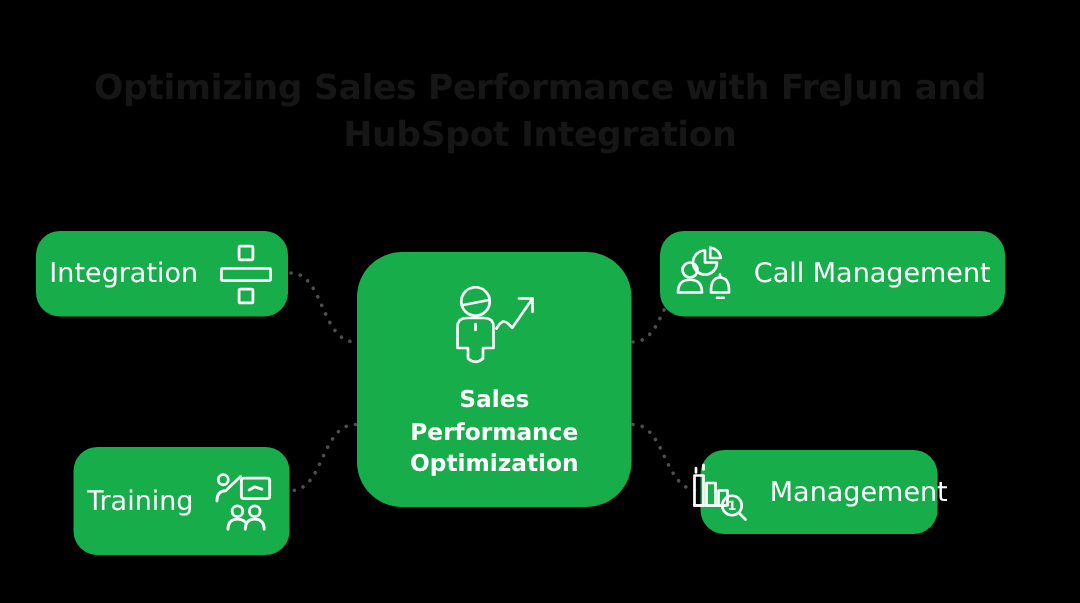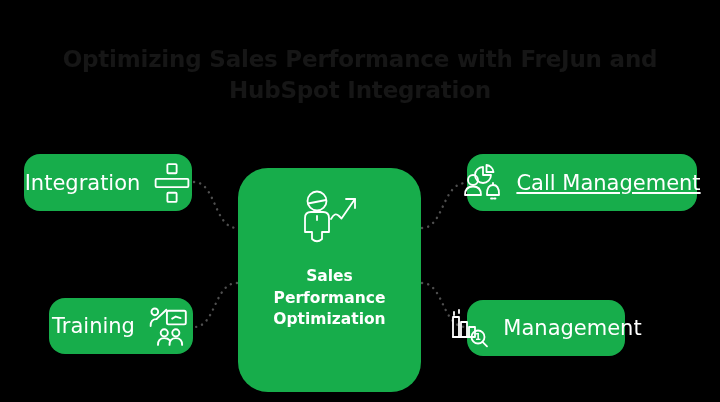--- a/index.html
+++ b/index.html
@@ -38,39 +38,39 @@
     position: absolute;
     background: #17ad4b;
     border-radius: 16px;
     display: flex;
     align-items: center;
     justify-content: center;
     gap: 13px;
     color: #ffffff;
   }
   .node .label {
-    font-size: 21px;
+    font-size: 18px;
     font-weight: 500;
     white-space: nowrap;
   }
   .node svg { flex: 0 0 auto; display: block; }
   .icon-stroke { fill: none; stroke: #ffffff; stroke-width: 1.8; stroke-linecap: round; stroke-linejoin: round; }
 
   .node-integration { left: 24px;  top: 154px; width: 168px; height: 57px; }
-  .node-training    { left: 49px;  top: 298px; width: 144px; height: 56px; }
-  .node-call        { left: 467px; top: 154px; width: 230px; height: 57px; text-decoration: underline; }
+  .node-training    { left: 49px;  top: 298px; width: 144px; height: 72px; }
+  .node-call        { left: 440px; top: 154px; width: 230px; height: 57px; }
   .node-analytics   { left: 467px; top: 300px; width: 158px; height: 56px; }
 
   .node-center {
-    left: 238px; top: 168px; width: 183px; height: 224px;
+    left: 238px; top: 168px; width: 183px; height: 170px;
     border-radius: 30px;
     flex-direction: column;
     justify-content: flex-start;
     padding-top: 20px;
-    gap: 20px;
+    gap: 10px;
   }
   .node-center .label {
     white-space: normal;
     text-align: center;
     font-size: 15.5px;
     font-weight: 600;
     line-height: 1.4;
     max-width: 125px;
   }
 </style>

